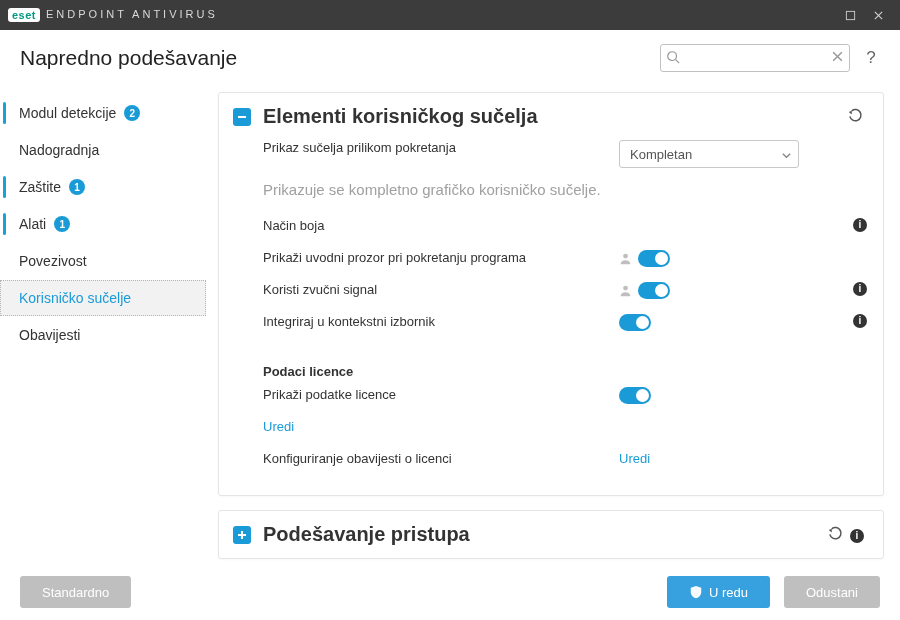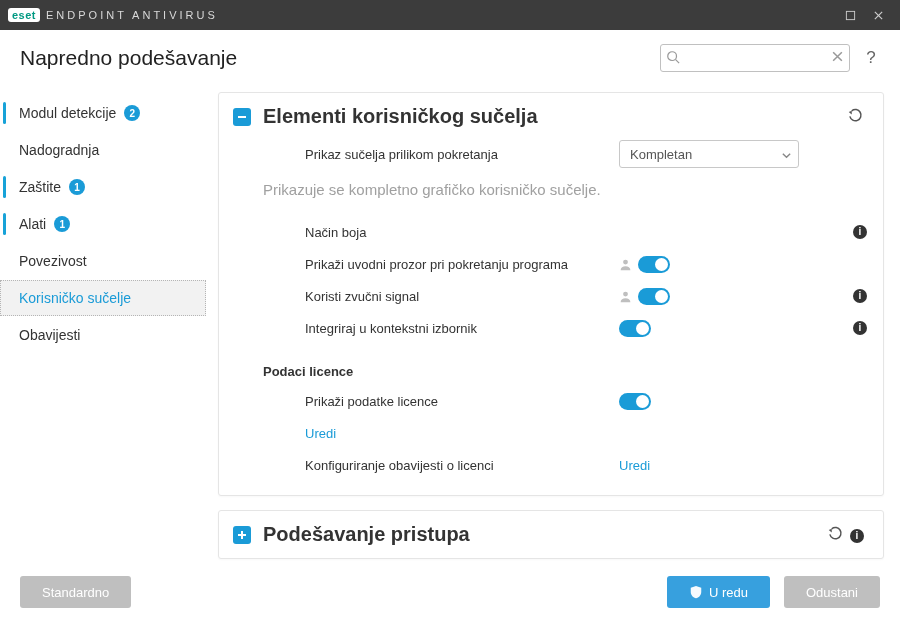--- a/index.html
+++ b/index.html
@@ -1,20 +1,20 @@
 <!DOCTYPE html>
 <html><head>
 <meta charset="utf-8">
 <style>
   * { box-sizing: border-box; margin: 0; padding: 0; font-family: "Segoe UI", Arial, sans-serif; }
   body { width: 900px; height: 620px; background: #fff; overflow: hidden; font-size: 13px; color: #333; }
 
   
   .titlebar { height: 30px; background: #3c3c3c; color: #ccc; display: flex; align-items: center; padding: 0 8px; font-size: 12px; }
-  .titlebar .logo { display: inline-flex; align-items: center; }
+  .titlebar .logo { display: inline-flex; align-items: flex-start; }
   .logo-badge { background:#fff; color:#009982; border-radius:3px; padding:1px 4px; font-weight:700; font-size:11px; letter-spacing:0.5px; margin-right:6px;}
   .titlebar .name { color:#d9d9d9; letter-spacing:3px; font-size:11px; }
   .titlebar .spacer { flex:1; }
   .titlebar .win-btn { width:28px; height:28px; display:flex; align-items:center; justify-content:center; color:#ccc; }
   .titlebar .win-btn svg { width:11px; height:11px; }
 
   
   .topbar { height: 56px; display:flex; align-items:center; padding: 0 20px; border-bottom:1px solid #fff; }
   .page-title { font-size: 21px; font-weight: 400; color:#222; flex:0 0 240px; }
   .top-spacer { flex:1; }
@@ -36,21 +36,21 @@
   
   .panel { background:#fff; border:1px solid #e5e5e5; border-radius:3px; box-shadow:0 1px 2px rgba(0,0,0,0.03); margin-bottom:14px; }
   .panel-head { display:flex; align-items:center; padding:12px 16px 8px 14px; }
   .toggle-box { width:18px; height:18px; background:#1a9bd7; border-radius:3px; color:#fff; display:flex; align-items:center; justify-content:center; font-weight:700; font-size:14px; line-height:1; margin-right:12px; cursor:pointer;}
   .panel-title { font-weight:600; font-size:20px; flex:1; }
   .revert { width:24px; text-align:center; color:#555; cursor:pointer; }
   .revert svg { width:15px; height:15px; }
   .info { width:20px; text-align:center; color:#333; cursor:pointer; font-weight:700; font-size:13px; }
 
   .panel-body { padding: 2px 16px 14px 44px; }
-  .row { display:flex; align-items:center; min-height:32px; padding:2px 0;margin-left:42px; }
+  .row { display:flex; align-items:flex-start; min-height:32px; padding:2px 0; }
   .row-label { flex: 1 1 auto; color:#333; }
   .row-desc { color:#a0a0a0; font-size:15px; padding-bottom:18px;margin-top:11px; }
   .row-ctrl { flex:0 0 220px; display:flex; align-items:center; justify-content:flex-start; }
   .row-tail { flex: 0 0 28px; display:flex; justify-content:flex-end; align-items:center; }
   .user-icon { color:#bfbfbf; margin-right:6px; display:inline-flex; }
   .user-icon svg { width:13px; height:13px; }
 
   .select { position:relative; width:180px; height:28px; border:1px solid #c8c8c8; border-radius:3px; background:#fff; display:flex; align-items:center; padding:0 24px 0 10px; color:#555; cursor:pointer; font-size:13px;}
   .select .chev { position:absolute; right:6px; top:8px; color:#888; }
   .select .chev svg{ width:11px; height:11px; }

